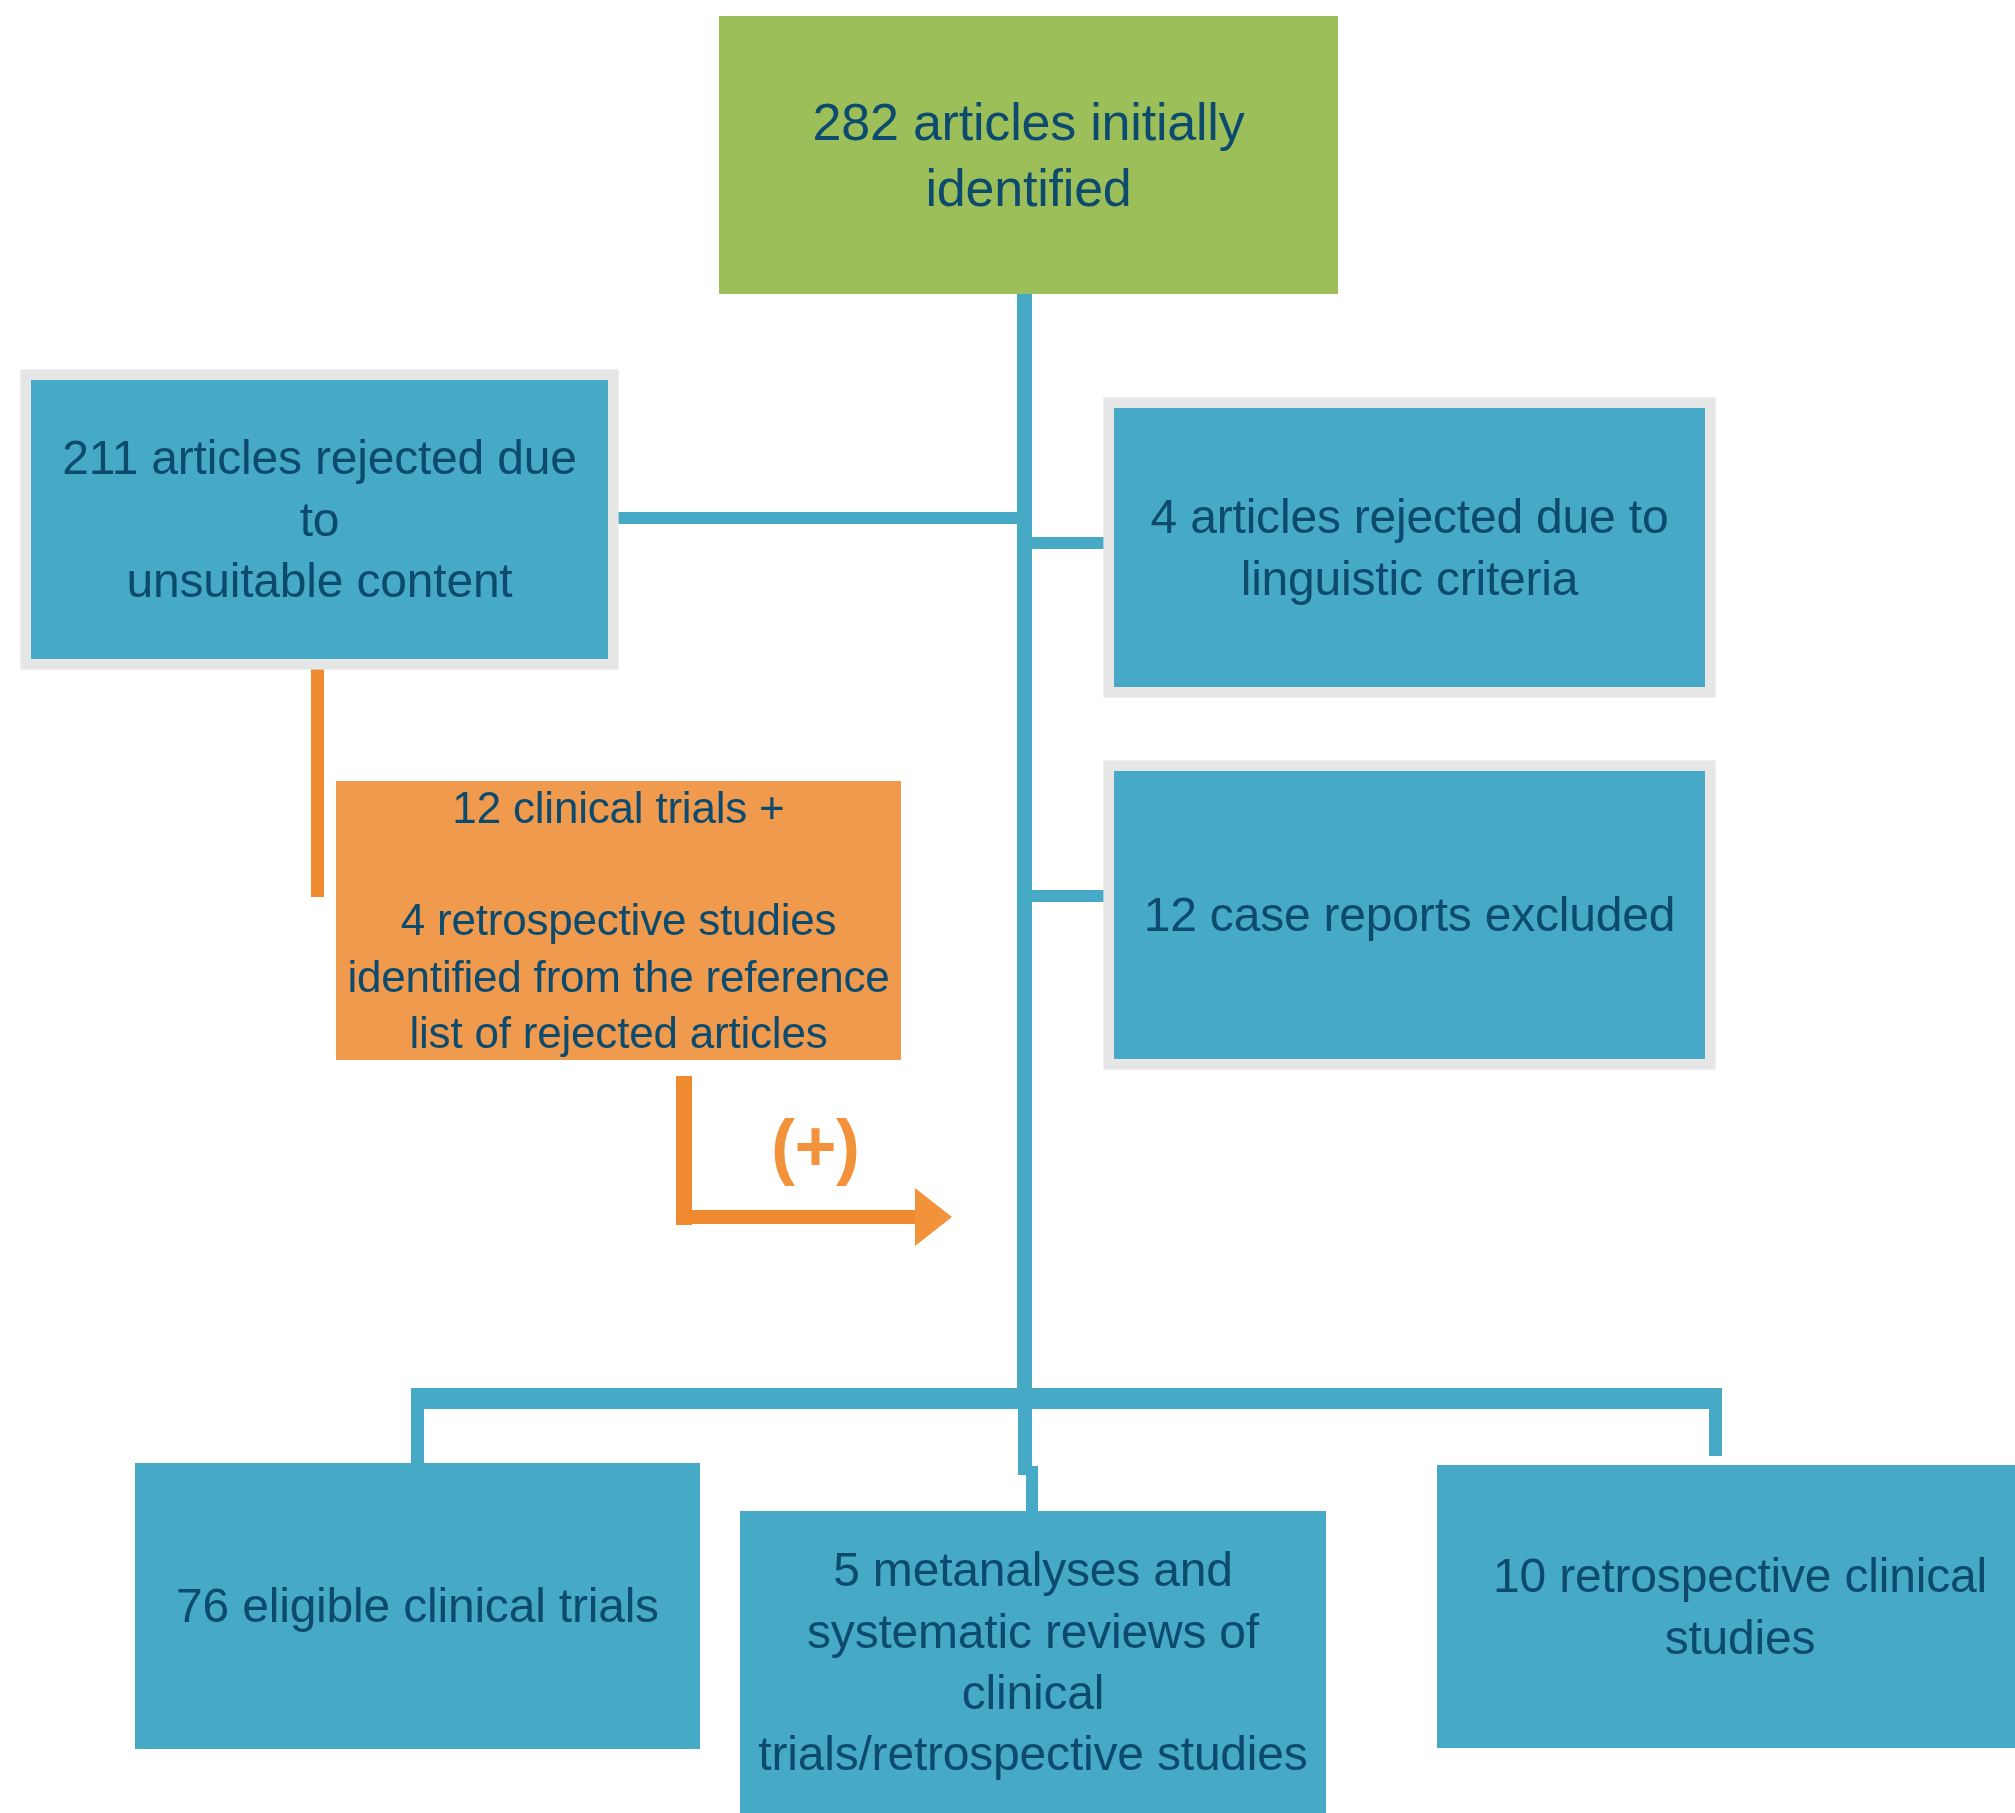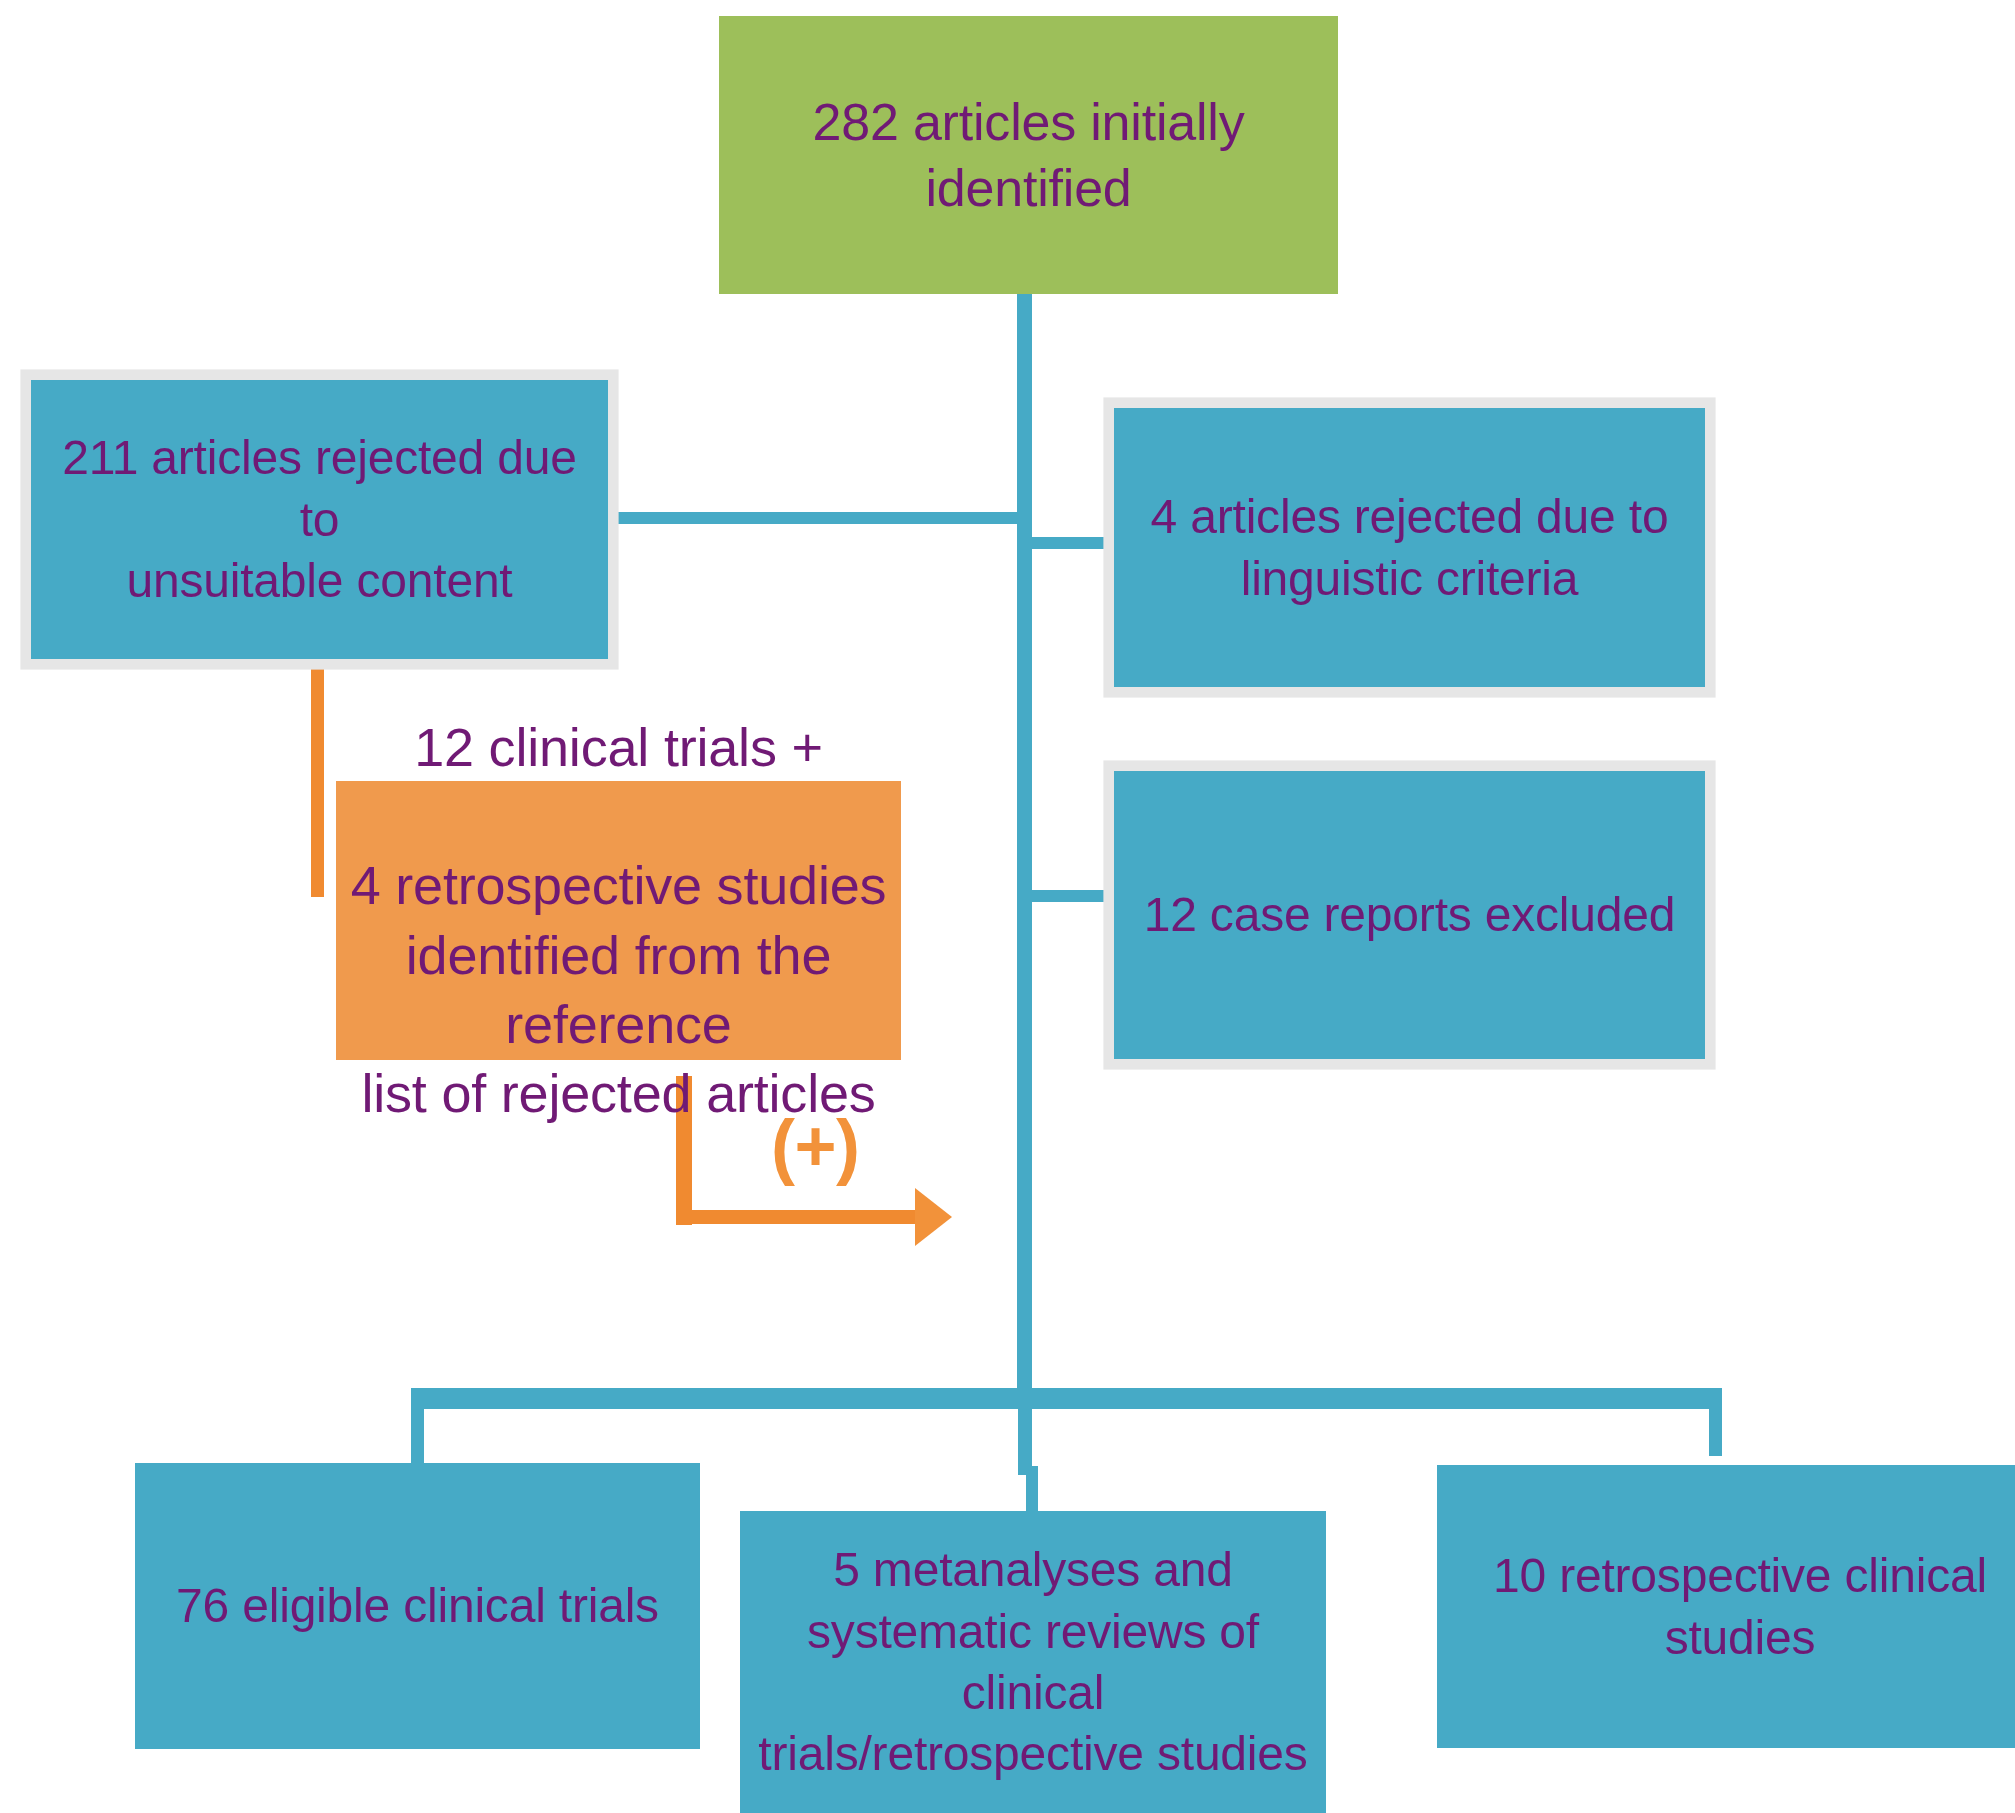--- a/index.html
+++ b/index.html
@@ -10,21 +10,21 @@
     height:1813px;
     background:#ffffff;
     overflow:hidden;
   }
   .node{
     position:absolute;
     box-sizing:border-box;
     display:flex;
     align-items:center;
     justify-content:center;
-    color:#701a75;
+    color:#0c4a6e;
     text-align:center;
     line-height:1.28;
     font-weight:400;
     letter-spacing:-0.2px;
     padding:0 7px;
   }
   .node .txt{
     display:block;
     width:108%;
     white-space:pre-line;
@@ -95,21 +95,21 @@
   <div class="node blue framed" style="left:31px; top:380px; width:577px; height:279px; font-size:48px;">
     <span class="txt">211 articles rejected due to
 unsuitable content</span>
   </div>
 
   <div class="node blue framed" style="left:1114px; top:408px; width:591px; height:279px; font-size:48px;">
     <span class="txt">4 articles rejected due to
 linguistic criteria</span>
   </div>
 
-  <div class="node orange" style="left:336px; top:781px; width:565px; height:279px; font-size:54px;align-items:center;">
+  <div class="node orange" style="left:336px; top:781px; width:565px; height:279px; font-size:44px;align-items:center;">
     <span class="txt">12 clinical trials +
 
 4 retrospective studies
 identified from the reference
 list of rejected articles</span>
   </div>
 
   <div class="node blue framed" style="left:1114px; top:771px; width:591px; height:288px; font-size:48px;">
     <span class="txt">12 case reports excluded</span>
   </div>

